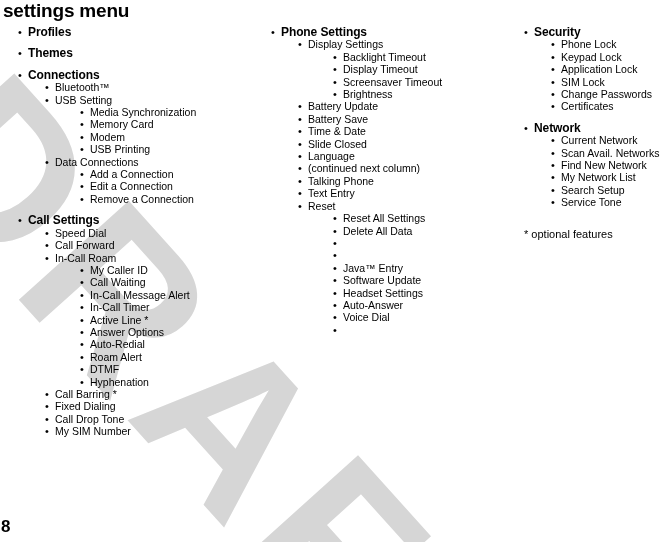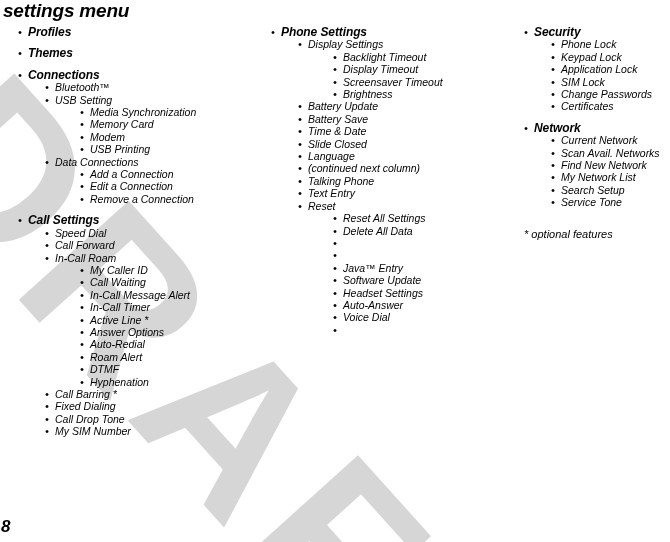--- a/index.html
+++ b/index.html
@@ -43,21 +43,20 @@
   }
 
   
   #page {
     position: absolute;
     left: 0;
     top: 0;
     width: 648px;
     height: 542px;
     z-index: 1;
-    font-style: italic;
   }
 
   #page-title {
     position: absolute;
     left: 3px;
     top: 0px;
     font-size: 19px;
     font-weight: bold;
     letter-spacing: -0.2px;
   }

